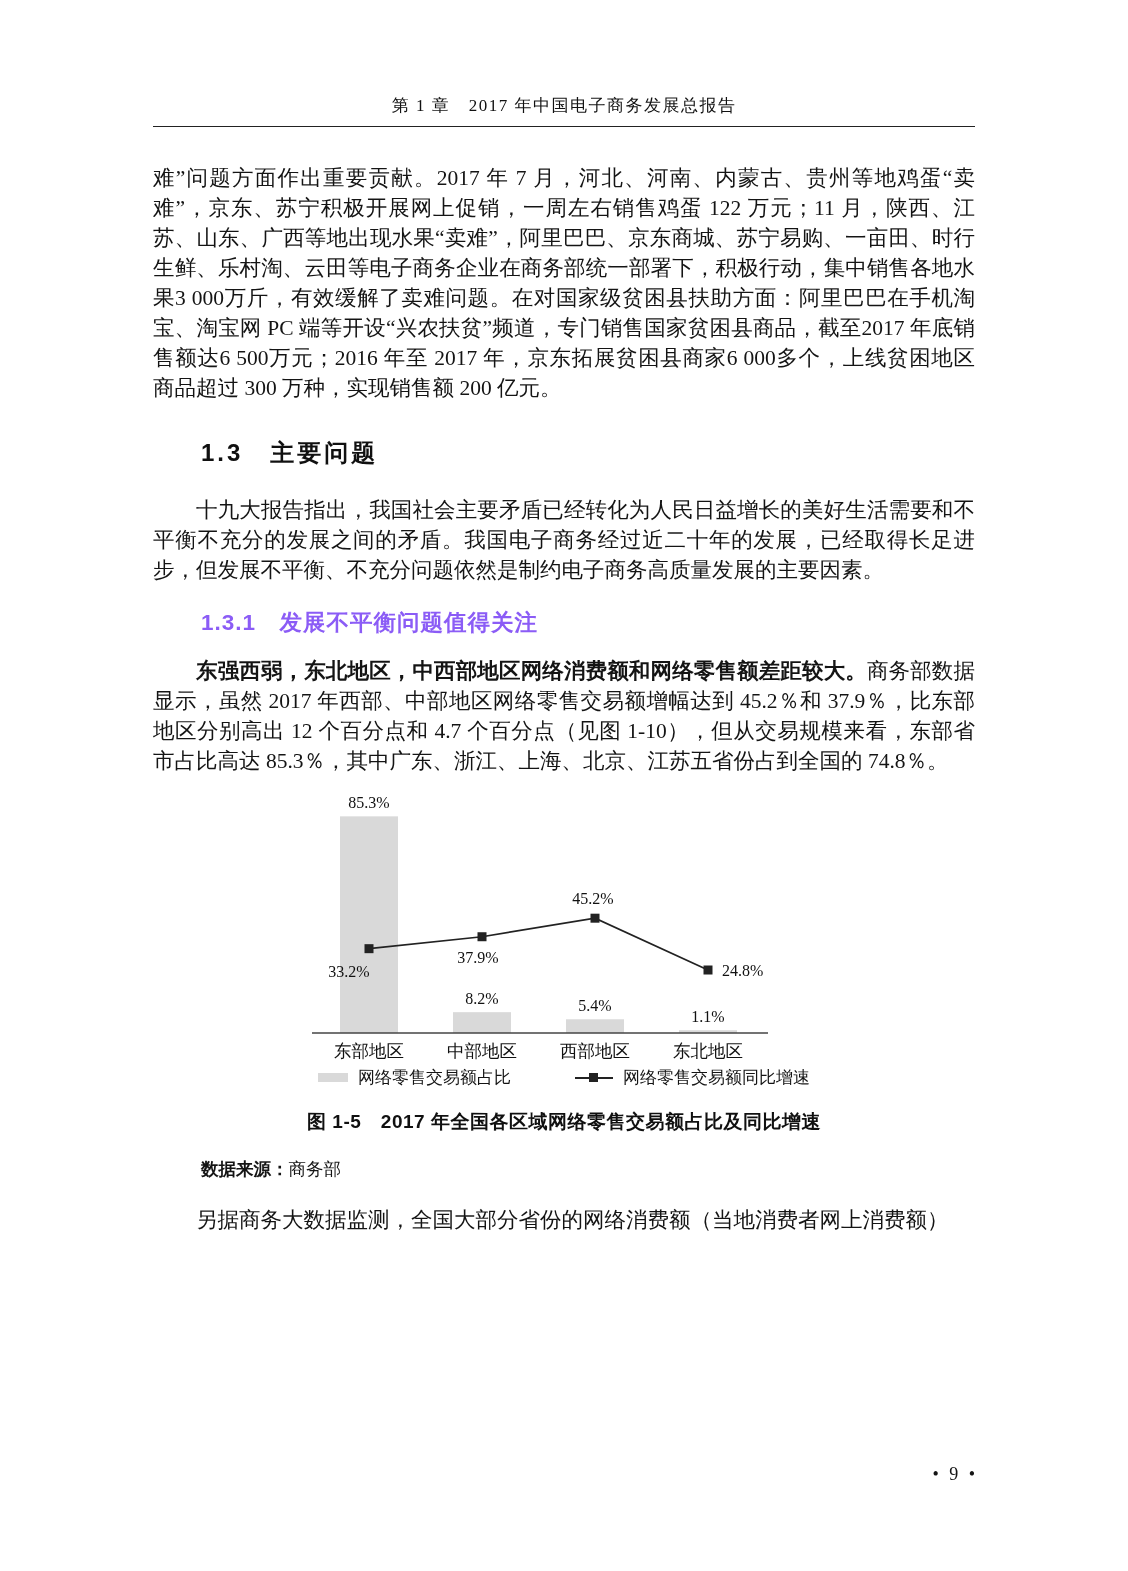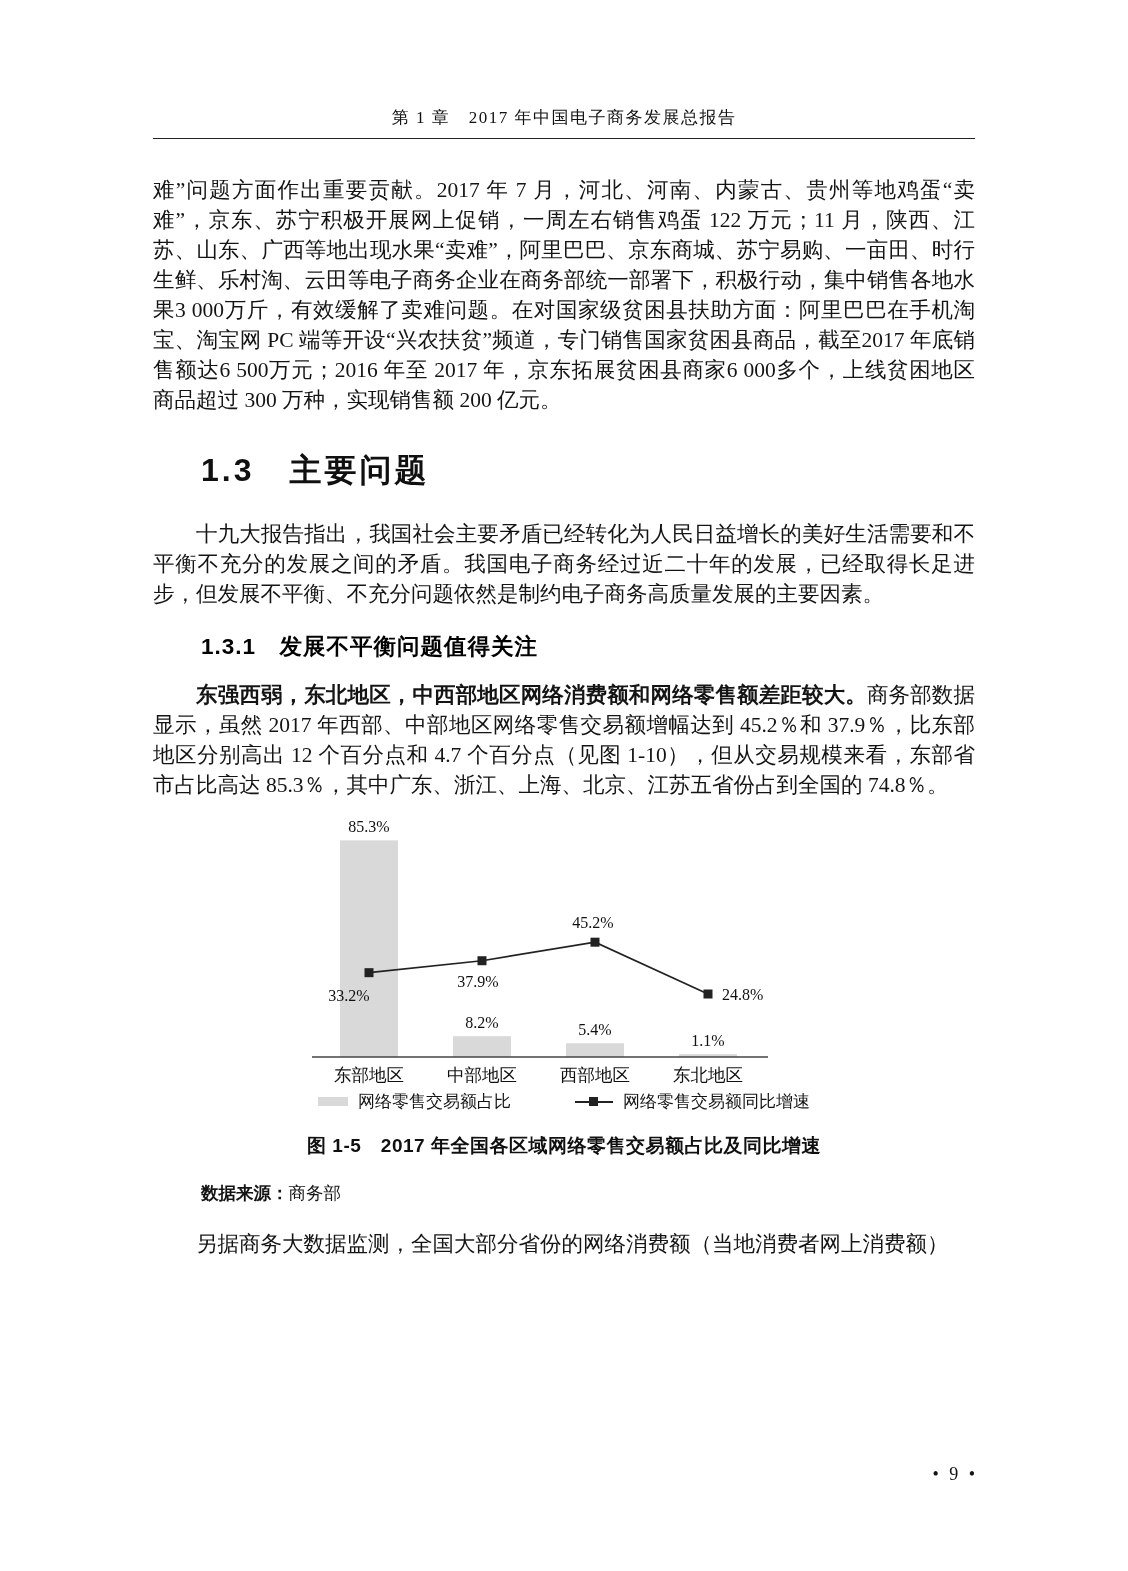--- a/index.html
+++ b/index.html
@@ -2,34 +2,34 @@
 <html><head>
 <meta charset="utf-8">
 <style>
   * { margin:0; padding:0; box-sizing:border-box; }
   html,body { background:#ffffff; }
   .page {
     width:1128px; height:1571px; position:relative; margin:0 auto;
     background:#ffffff; overflow:hidden; color:#141414;
     font-family:"Liberation Serif","DejaVu Serif",serif;
   }
-  .column { width:822px; margin:12px auto; }
+  .column { width:822px; margin:0 auto; }
   .header { padding-top:94px; text-align:center; font-size:17px; letter-spacing:1.5px; color:#111; }
   .header-rule { border:none; border-top:1.5px solid #222; margin-top:9px; }
   .body-para { font-size:21.5px; line-height:30px; text-align:justify; color:#141414; }
   .p1 { margin-top:36px; }
   .indent { text-indent:2em; }
   .hei { font-family:"Liberation Sans","DejaVu Sans",sans-serif; font-weight:bold; }
   .section-heading {
     font-family:"Liberation Sans","DejaVu Sans",sans-serif; font-weight:bold;
-    font-size:32px; margin:34px 0 26px 48px; letter-spacing:3px; color:#101010;
+    font-size:24px; margin:34px 0 26px 48px; letter-spacing:3px; color:#101010;
   }
   .subsection-heading {
     font-family:"Liberation Sans","DejaVu Sans",sans-serif; font-weight:bold;
-    font-size:22.5px; margin:22px 0 18px 48px; letter-spacing:1px; color:#000000;
+    font-size:22.5px; margin:22px 0 18px 48px; letter-spacing:1px; color:#8b5cf6;
   }
   .chart-wrap { margin-top:14px; text-align:center; }
   .chart-wrap svg { display:block; margin:0 auto; }
   .chart-wrap svg text { font-family:"Liberation Serif","DejaVu Serif",serif; fill:#111; }
   .legend { display:flex; justify-content:center; gap:64px; align-items:flex-start; font-size:17px; margin-top:4px; color:#141414; }
   .legend-item { display:flex; align-items:center; gap:10px; }
   .swatch-bar { width:30px; height:9px; background:#d9d9d9; display:inline-block; }
   .swatch-line { width:38px; height:2px; background:#222; position:relative; display:inline-block; }
   .swatch-line .sq { position:absolute; left:14px; top:-4px; width:9px; height:9px; background:#222; }
   .figure-caption {

